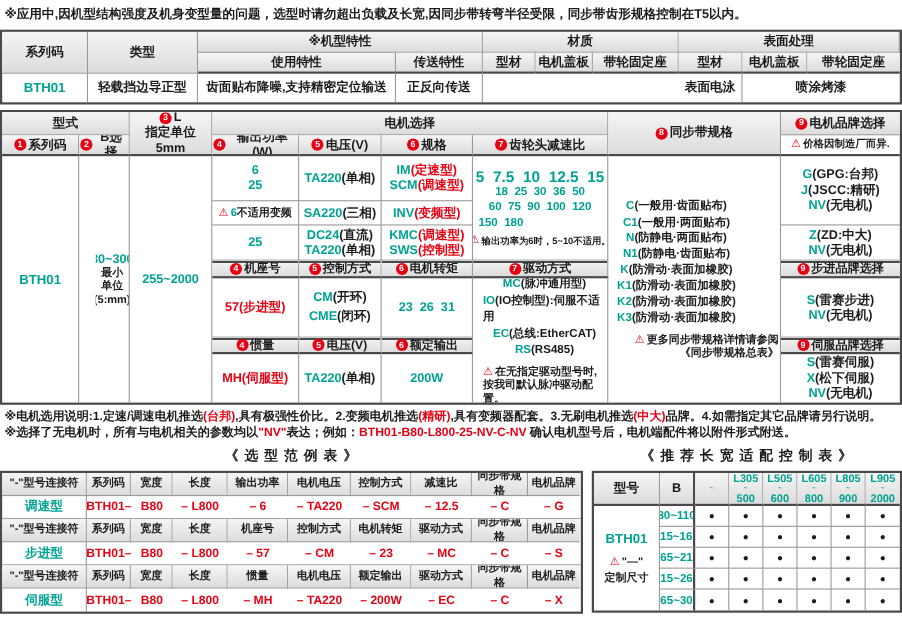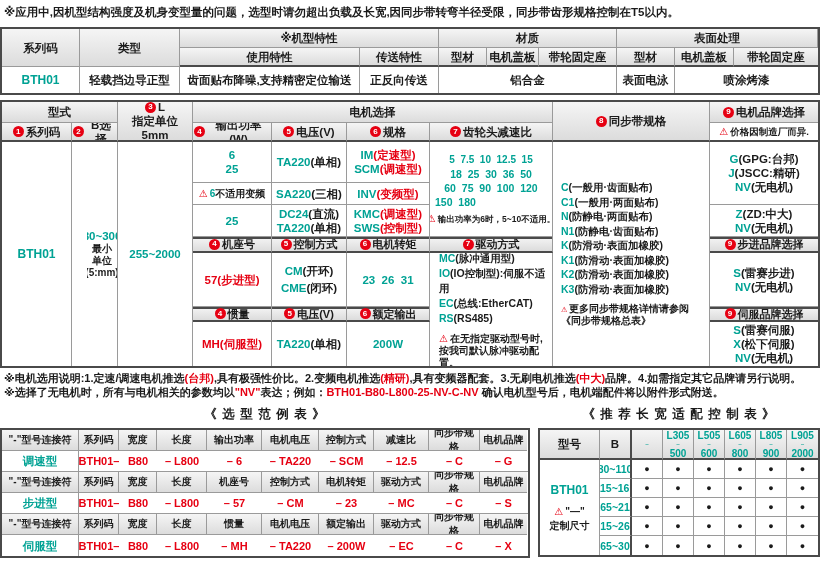--- a/index.html
+++ b/index.html
@@ -15,21 +15,21 @@
   .db{border-bottom:2px solid #4a4a4a;}
   .nr{border-right:none;}
   .nb{border-bottom:none;}
   .teal{color:#00a294;}
   .red{color:#e60012;}
   .cnum{display:inline-flex;align-items:center;justify-content:center;width:11px;height:11px;border-radius:50%;
         background:#e60012;color:#fff;font-size:8px;line-height:1;margin-right:2px;flex:none;vertical-align:-1px;}
   .warn{color:#e60012;font-size:10px;margin-right:2px;flex:none;}
   .row{display:flex;align-items:center;justify-content:center;}
   .pre{white-space:pre;}
-  .list{display:flex;flex-direction:column;align-items:flex-start;text-align:left;font-size:10.5px;line-height:15px;}
+  .list{display:flex;flex-direction:column;align-items:center;text-align:left;font-size:10.5px;line-height:15px;}
   .sm{font-size:10px;line-height:12px;}
   .title{font-size:12.5px;letter-spacing:1px;text-align:center;}
   .exh{font-size:10px;}
   .exv{color:#e60012;font-size:11px;}
   .dot{font-size:9px;}
 </style>
 </head>
 <body>
 
 <div class="page">
@@ -73,21 +73,20 @@
     <div class="cell hd db" style="grid-area:2/9/3/10;">
         <span>电机盖板</span>
       </div>
     <div class="cell hd db nr" style="grid-area:2/10/3/11;">
         <span>带轮固定座</span>
       </div>
     <div class="cell nb teal" style="grid-area:3/1/4/2;font-size:12px;">BTH01</div>
     <div class="cell nb" style="grid-area:3/2/4/3;">轻载挡边导正型</div>
     <div class="cell nb" style="grid-area:3/4/4/5;">正反向传送</div>
     <div class="cell nb" style="grid-area:3/3/4/4;">齿面贴布降噪,支持精密定位输送</div>
-    <div class="cell nb" style="grid-area:3/5/4/8;">铝合金</div>
     <div class="cell nb" style="grid-area:3/8/4/9;">表面电泳</div>
     <div class="cell nb nr" style="grid-area:3/9/4/11;">喷涂烤漆</div>
   </div>
 
   <div class="abs tframe" style="left:0;top:100px;width:816px;height:264px;grid-template-columns:70px 46px 75px 79px 75px 83px 123px 157px 108px;grid-template-rows:21px 19px 41px 22px 32px 16px 54px 15px 44px;">
 
     <div class="cell hd" style="grid-area:1/1/2/3;">
         <span>型式</span>
       </div>
     <div class="cell hd db" style="grid-area:2/1/3/2;">
@@ -220,21 +219,21 @@
           <span class="teal">KMC</span>
           <span class="red">(调速型)</span>
         </div>
       <div class="row">
           <span class="teal">SWS</span>
           <span class="red">(控制型)</span>
         </div>
     </div>
 
     <div class="cell" style="grid-area:3/7/6/8;">
-      <div class="teal pre" style="font-size:10px;">5  7.5  10  12.5  15</div>
+      <div class="teal pre" style="font-size:14px;">5  7.5  10  12.5  15</div>
       <div class="teal pre" style="font-size:10.5px;">18  25  30  36  50</div>
       <div class="teal pre" style="font-size:10.5px;">60  75  90  100  120</div>
       <div class="teal pre" style="font-size:10.5px;text-align:left;width:100%;padding-left:8px;">150  180</div>
       <div class="row" style="font-size:8.5px;margin-top:3px;white-space:nowrap;">
           <span class="warn">⚠</span>
           <span>输出功率为6时，5~10不适用。</span>
         </div>
     </div>
 
     <div class="cell sub" style="grid-area:6/4/7/5;">
@@ -327,21 +326,21 @@
       <div class="list" style="line-height:14.5px;">
         <div><span class="teal">C</span><span>(一般用·齿面贴布)</span></div>
         <div><span class="teal">C1</span><span>(一般用·两面贴布)</span></div>
         <div><span class="teal">N</span><span>(防静电·两面贴布)</span></div>
         <div><span class="teal">N1</span><span>(防静电·齿面贴布)</span></div>
         <div><span class="teal">K</span><span>(防滑动·表面加橡胶)</span></div>
         <div><span class="teal">K1</span><span>(防滑动·表面加橡胶)</span></div>
         <div><span class="teal">K2</span><span>(防滑动·表面加橡胶)</span></div>
         <div><span class="teal">K3</span><span>(防滑动·表面加橡胶)</span></div>
       </div>
-      <div style="font-size:10px;line-height:12px;text-align:left;margin-top:8px;font-family:Liberation Mono, monospace;"><span class="warn">⚠</span><span>更多同步带规格详情请参阅《同步带规格总表》</span></div>
+      <div style="font-size:10px;line-height:12px;text-align:right;margin-top:8px;"><span class="warn">⚠</span><span>更多同步带规格详情请参阅《同步带规格总表》</span></div>
     </div>
 
     <div class="cell nr" style="grid-area:3/9/5/10;">
       <div class="row">
           <span class="teal">G</span>
           <span>(GPG:台邦)</span>
         </div>
       <div class="row">
           <span class="teal">J</span>
           <span>(JSCC:精研)</span>

